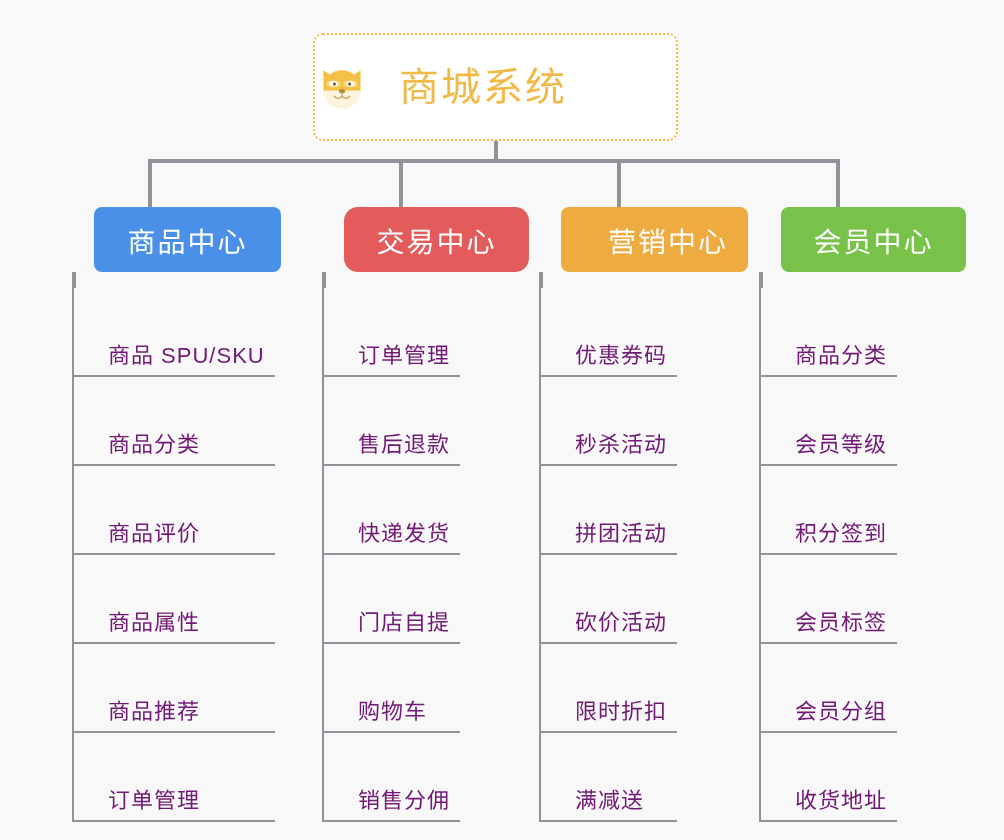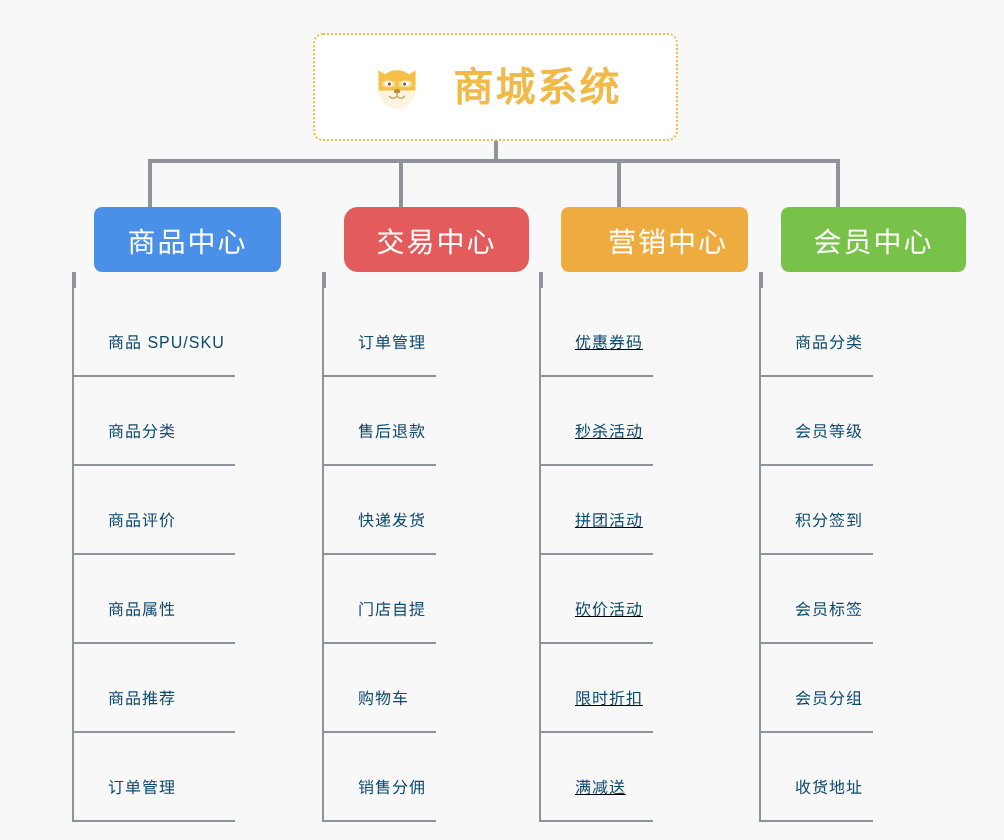--- a/index.html
+++ b/index.html
@@ -27,23 +27,21 @@
     left: 313px;
     top: 33px;
     width: 365px;
     height: 108px;
     box-sizing: border-box;
     background: #ffffff;
     border: 2px dotted #f0b942;
     border-radius: 10px;
     display: flex;
     align-items: center;
-    justify-content: center;
     gap: 30px;
-    font-weight: bold;
   }
   .root-emoji {
     width: 54px;
     height: 54px;
     flex: 0 0 auto;
     display: block;
   }
   .root-title {
     font-size: 40px;
     color: #f0b948;
@@ -121,36 +119,36 @@
 
   
   .leaf-tree {
     position: absolute;
     top: 288px;
     border-left: 2px solid #909399;
     padding-left: 0;
   }
   .tree-1 { left: 72px; }
   .tree-2 { left: 322px; }
-  .tree-3 { left: 539px; text-decoration: underline; }
+  .tree-3 { left: 539px; }
   .tree-4 { left: 759px; }
 
   .leaf {
     height: 89px;
     position: relative;
     display: flex;
     align-items: flex-end;
     box-sizing: border-box;
     border-bottom: 2px solid #909399;
   }
   .leaf-label {
-    font-size: 16px;
-    color: #0c4a6e;
+    font-size: 22px;
+    color: #701a75;
     line-height: 1;
-    padding: 0 10px 24px 34px;
+    padding: 0 10px 8px 34px;
     white-space: nowrap;
     letter-spacing: 1px;
   }
 </style>
 </head>
 <body>
 
 <div id="canvas">
 
   <div class="root-node">

